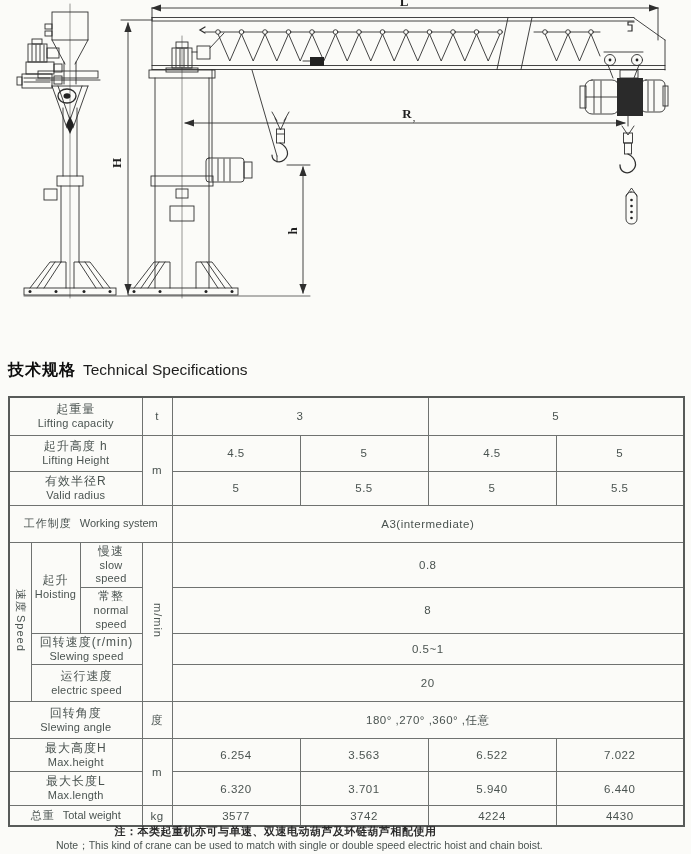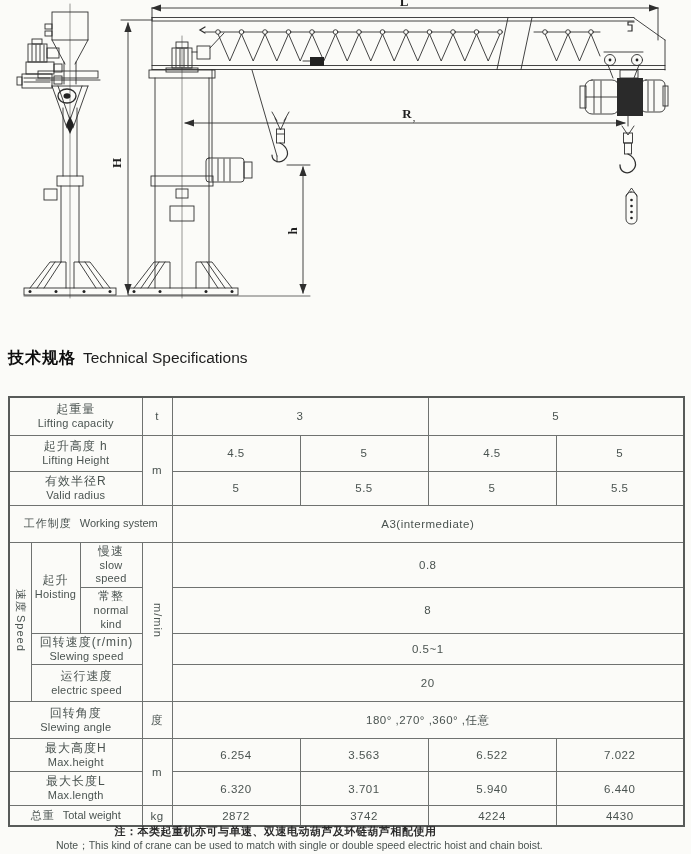--- a/index.html
+++ b/index.html
@@ -8,21 +8,21 @@
     background:#fbfbf8;
     font-family:"Liberation Sans", sans-serif;
     color:#4a5350;
     position:relative;
     overflow:hidden;
   }
   .page{position:absolute;inset:0;}
   
   .drawing{position:absolute;left:0;top:0;width:691px;height:356px;}
   
-  .heading{position:absolute;left:8px;top:348px;white-space:nowrap;}
+  .heading{position:absolute;left:8px;top:360px;white-space:nowrap;}
   .heading .zh{font-size:16px;font-weight:bold;color:#0d0d0d;letter-spacing:1px;}
   .heading .en{font-size:15.5px;font-weight:500;color:#1c1c1c;margin-left:7px;}
   
   table.spec{
     position:absolute;left:8px;top:396px;
     border-collapse:collapse;
     width:675px;
     table-layout:fixed;
     font-size:11px;
     color:#4a5350;
@@ -340,21 +340,21 @@
           <div class="enline">slow speed</div>
         </td>
         <td rowspan="4">
           <span class="vside">m/min</span>
         </td>
         <td colspan="4" class="val">0.8</td>
       </tr>
       <tr style="height:34px">
         <td>
           <div class="zhline">常整</div>
-          <div class="enline">normal kind</div>
+          <div class="enline">normal speed</div>
         </td>
         <td colspan="4" class="val">8</td>
       </tr>
       <tr style="height:27px">
         <td colspan="2">
           <div class="zhline">回转速度(r/min)</div>
           <div class="enline">Slewing speed</div>
         </td>
         <td colspan="4" class="val">0.5~1</td>
       </tr>
@@ -392,21 +392,21 @@
         <td class="val">6.320</td>
         <td class="val">3.701</td>
         <td class="val">5.940</td>
         <td class="val">6.440</td>
       </tr>
       <tr style="height:20px">
         <td colspan="3" class="inlinepair">
           <span class="zh">总重</span><span class="en">Total weight</span>
         </td>
         <td class="val">kg</td>
-        <td class="val">2872</td>
+        <td class="val">3577</td>
         <td class="val">3742</td>
         <td class="val">4224</td>
         <td class="val">4430</td>
       </tr>
     </tbody>
   </table>
 
   <div class="note">
     <div class="zh">注：本类起重机亦可与单速、双速电动葫芦及环链葫芦相配使用</div>
     <div class="en">Note；This kind of crane can be used to match with single or double speed electric hoist and chain boist.</div>

